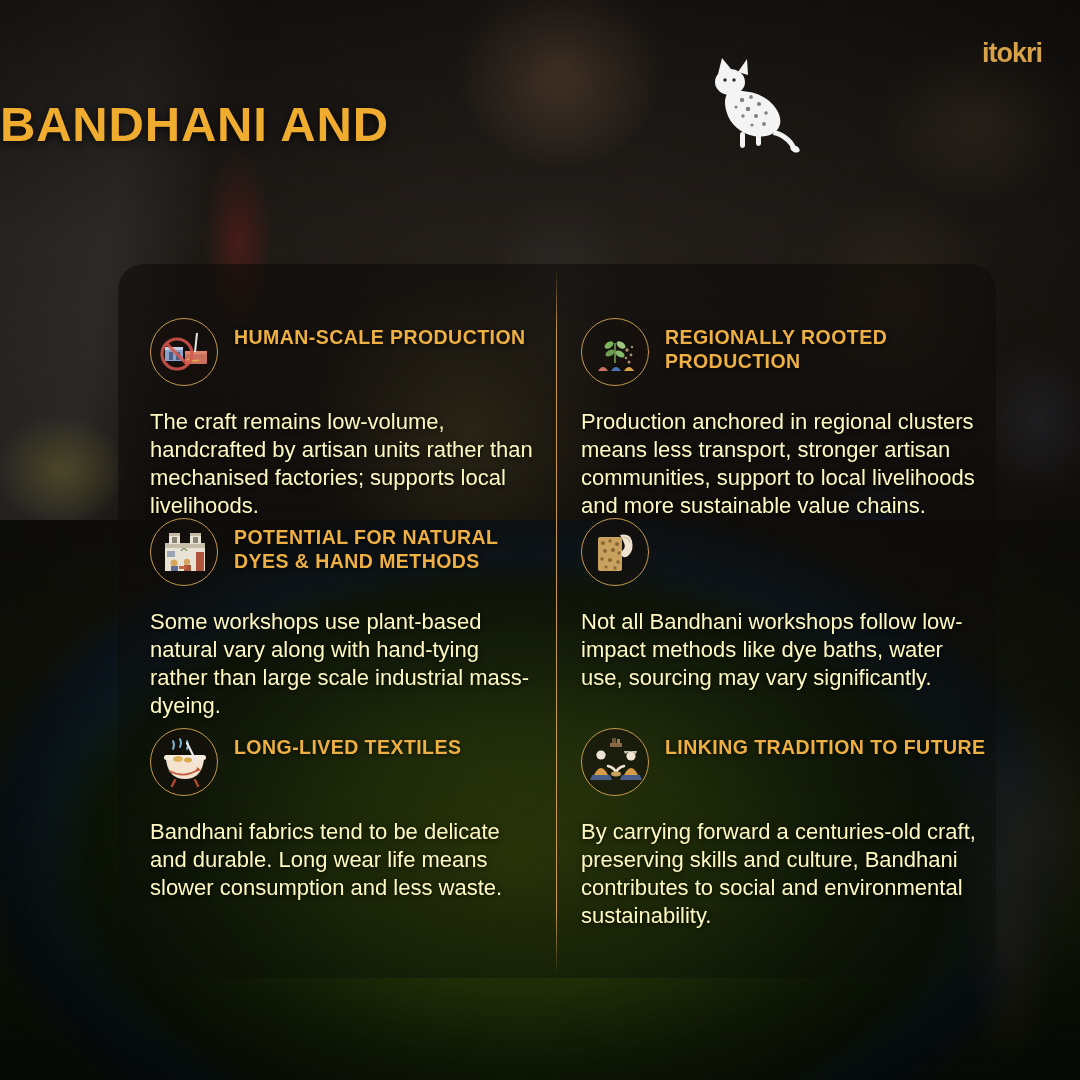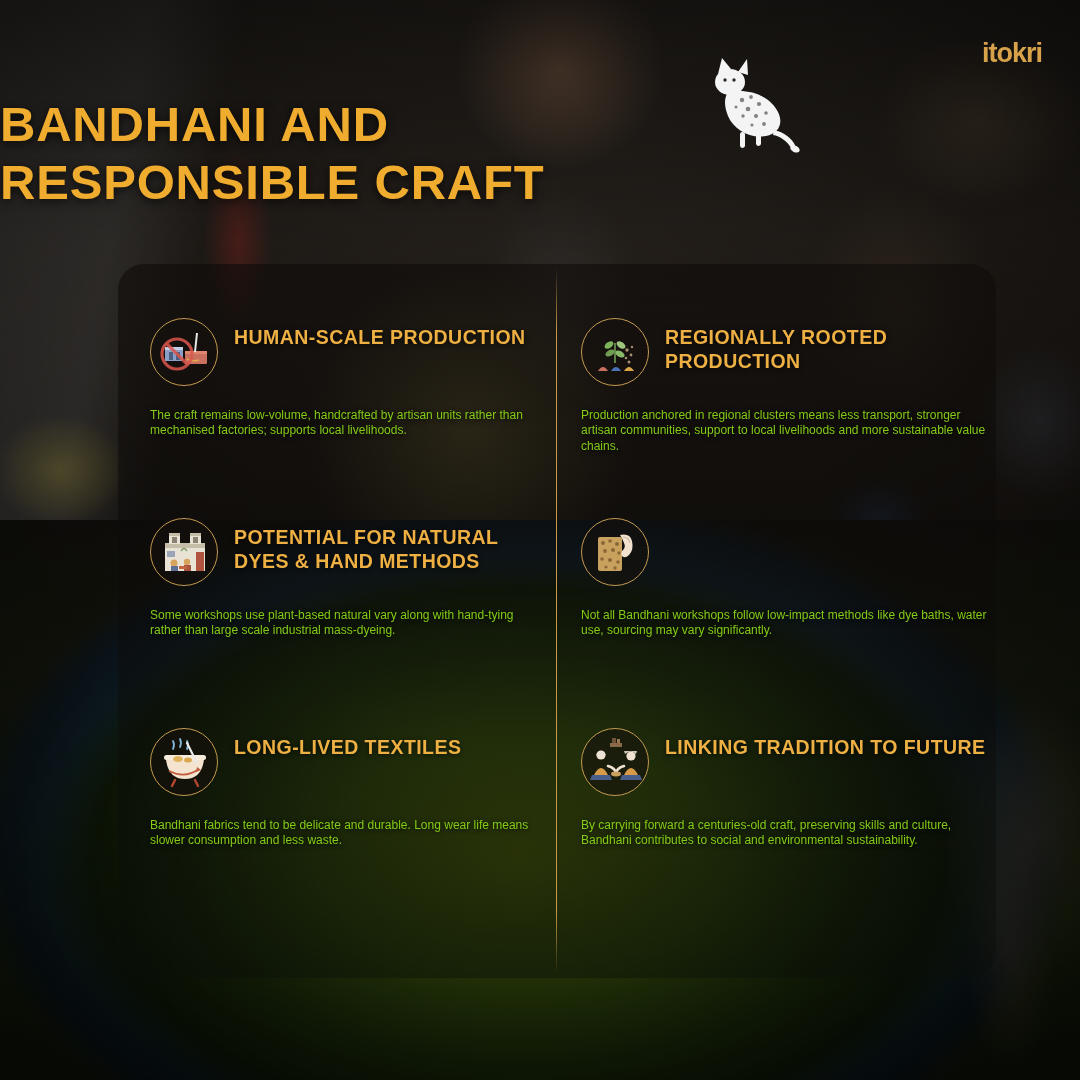--- a/index.html
+++ b/index.html
@@ -104,21 +104,21 @@
     position:relative; overflow:hidden;
   }
   .icon-circle svg { position:absolute; left:0; top:0; }
 
   .cell-title {
     color:#eeb043; font-size:19.5px; font-weight:bold;
     letter-spacing:.45px; line-height:1.22; padding-top:8px;
     text-shadow:0 1px 5px rgba(0,0,0,.7);
   }
   .cell-body {
-    color:#84cc16; font-size:12px; line-height:1.28;
+    color:#fef9c3; font-size:22px; line-height:1.28;
     margin-top:22px; text-shadow:0 1px 5px rgba(0,0,0,.8);
   }
   .cell.col-l .cell-body { width:392px; }
   .cell.col-r .cell-body { width:408px; }
 </style>
 </head>
 <body>
 
 <div id="bg">
   <div class="bg-top"></div>
@@ -154,21 +154,20 @@
     </g>
     <g fill="#2a2a2a">
       <circle cx="37" cy="28" r="1.7"></circle>
         <circle cx="46" cy="28" r="1.7"></circle>
     </g>
   </svg>
 </div>
 
 <div class="title">
   <div>BANDHANI AND</div>
-  <div>RESPONSIBLE CRAFT</div>
 </div>
 
 <div class="panel"></div>
 <div class="divider"></div>
 
 <div class="grid">
 
   <div class="cell col-l row-1">
     <div class="cell-head">
       <div class="icon-circle">

